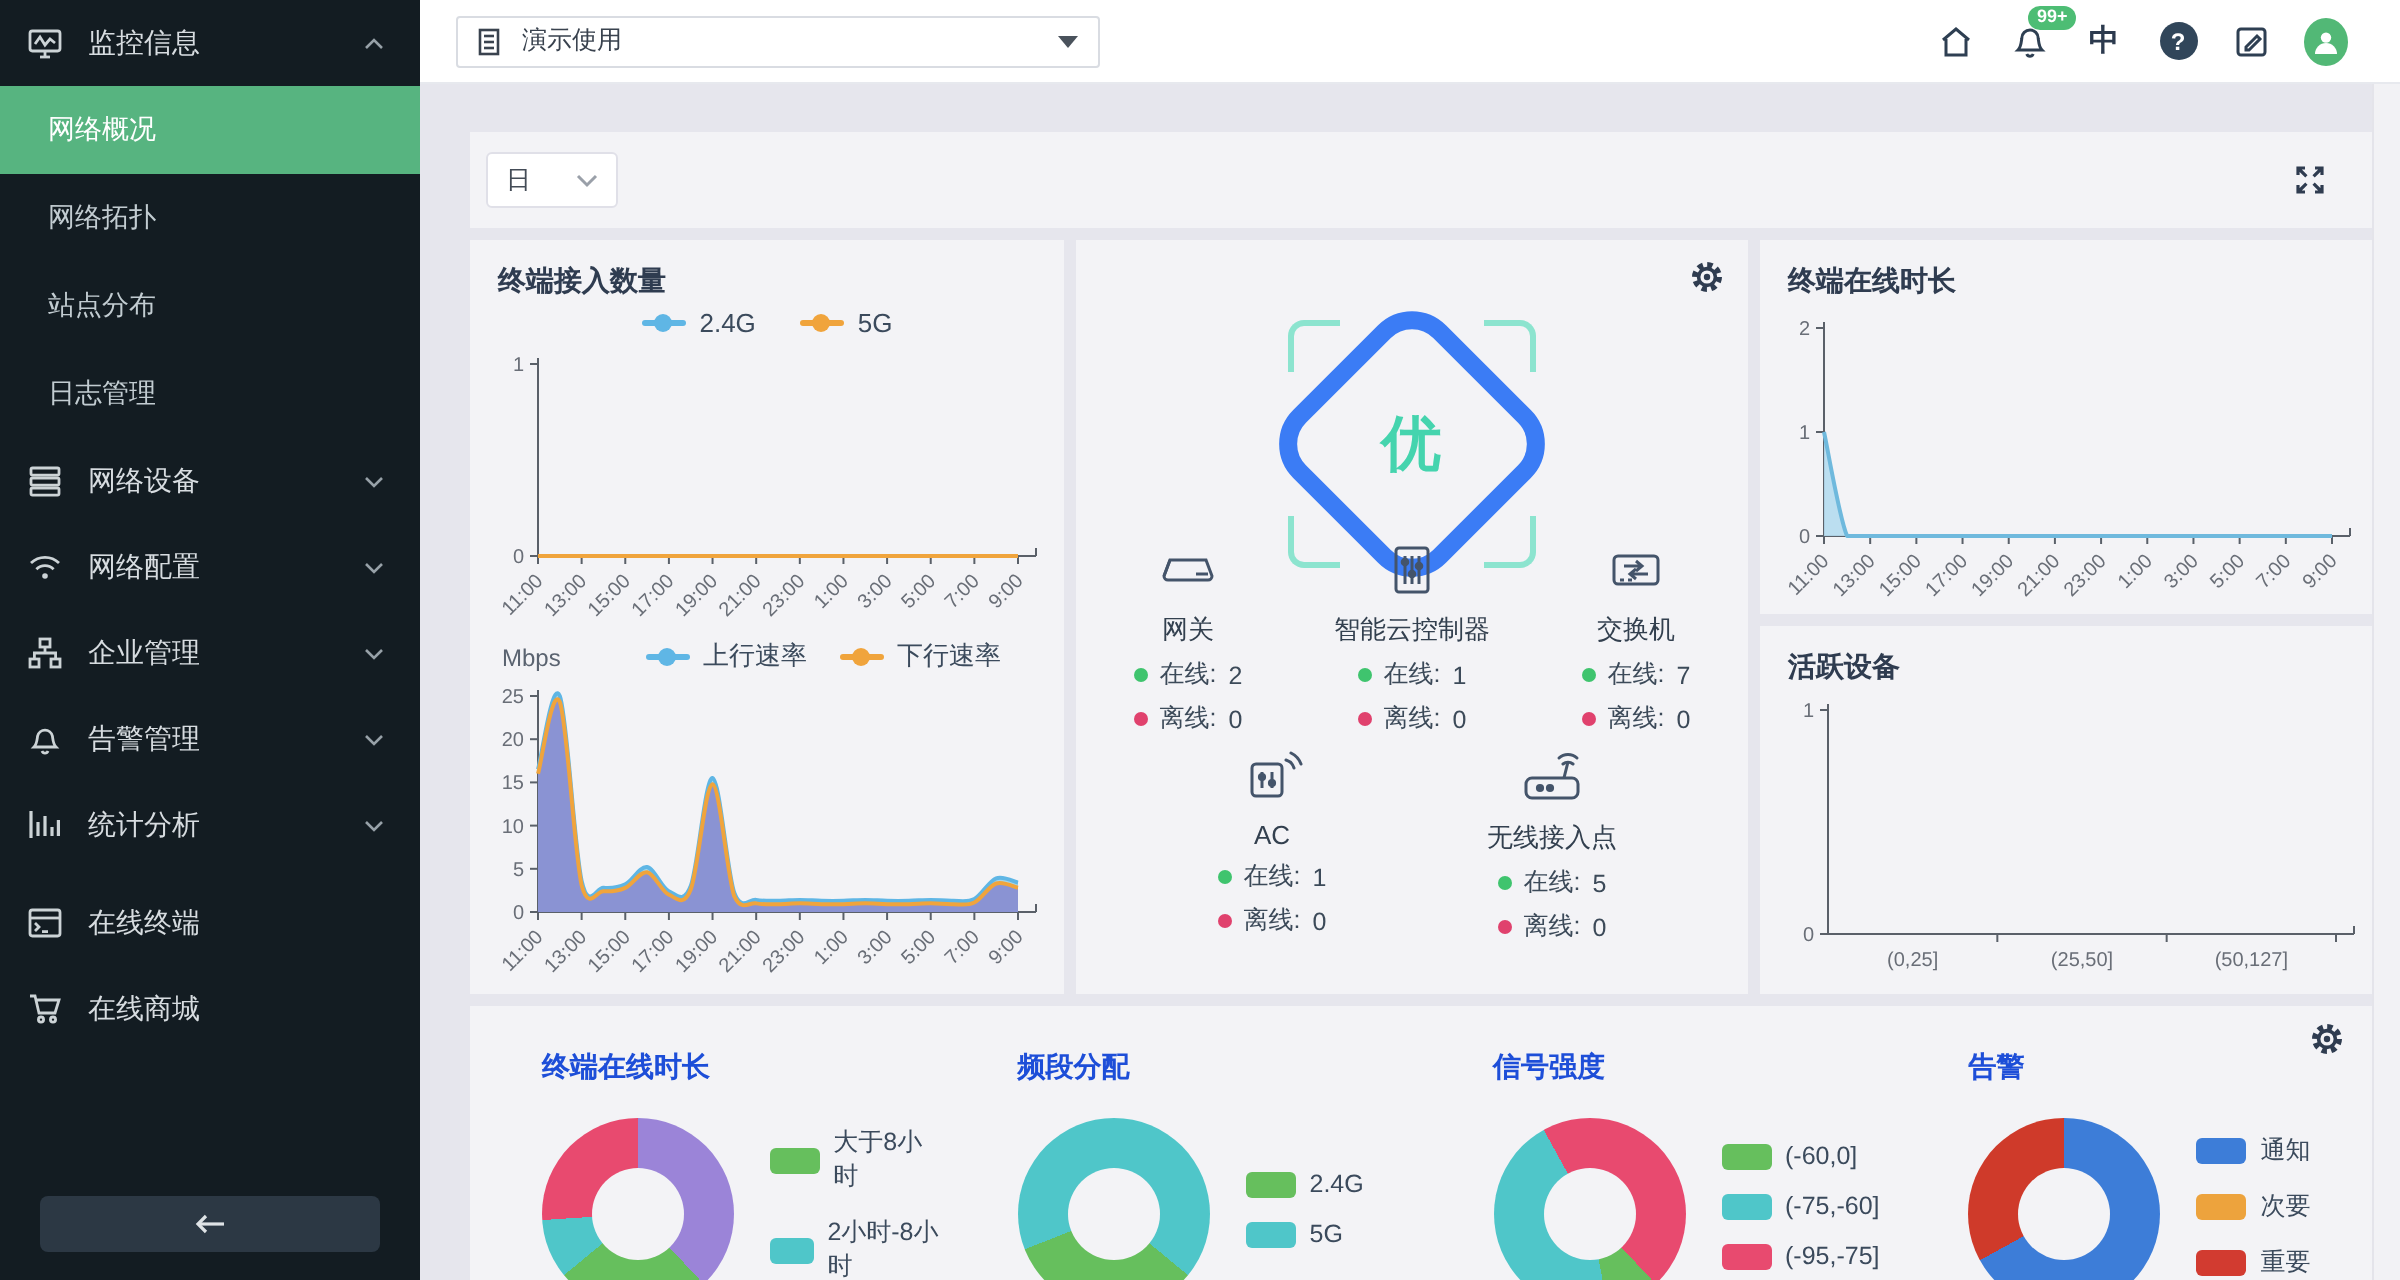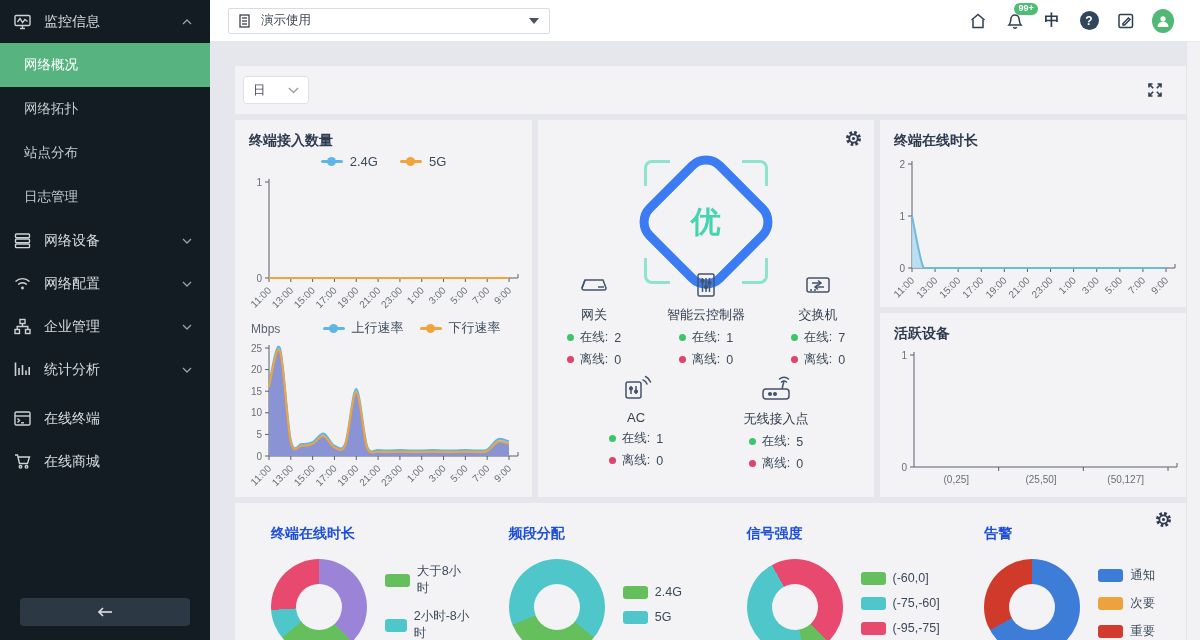--- a/index.html
+++ b/index.html
@@ -164,20 +164,34 @@
       <div class="nav-item">
         <span class="ni-ic">
           <svg width="17" height="17" viewBox="0 0 17 17" fill="none" stroke="#ccd3d6" stroke-width="1.4">
               <rect x="6" y="1.5" width="5" height="4"></rect>
               <rect x="1" y="11.5" width="4.5" height="4"></rect>
               <rect x="11.5" y="11.5" width="4.5" height="4"></rect>
               <path d="M8.5,5.5v3M3.2,11.5V8.5h10.6v3"></path>
             </svg>
         </span>
         <span class="ni-lb">企业管理</span>
+        <span class="chev">
+            <svg width="10" height="6" viewBox="0 0 10 6" fill="none" stroke="#97a1a8" stroke-width="1.3">
+              <polyline points="1,1 5,5 9,1"></polyline>
+            </svg>
+          </span>
+      </div>
+      <div class="nav-item">
+        <span class="ni-ic">
+          <svg width="17" height="17" viewBox="0 0 17 17" fill="none" stroke="#ccd3d6" stroke-width="1.4">
+              <path d="M3,12.5c1.5-1.5 1.5-3.5 1.8-5.5a3.8,3.8 0 0,1 7.4,0c.3,2 .3,4 1.8,5.5z"></path>
+              <path d="M7,14.5a1.6,1.6 0 0,0 3,0"></path>
+            </svg>
+        </span>
+        <span class="ni-lb">告警管理</span>
         <span class="chev">
             <svg width="10" height="6" viewBox="0 0 10 6" fill="none" stroke="#97a1a8" stroke-width="1.3">
               <polyline points="1,1 5,5 9,1"></polyline>
             </svg>
           </span>
       </div>
       <div class="nav-item">
         <span class="ni-ic">
           <svg width="17" height="17" viewBox="0 0 17 17" fill="none" stroke="#ccd3d6" stroke-width="1.6">
               <line x1="1.5" y1="15" x2="1.5" y2="1.5"></line>

